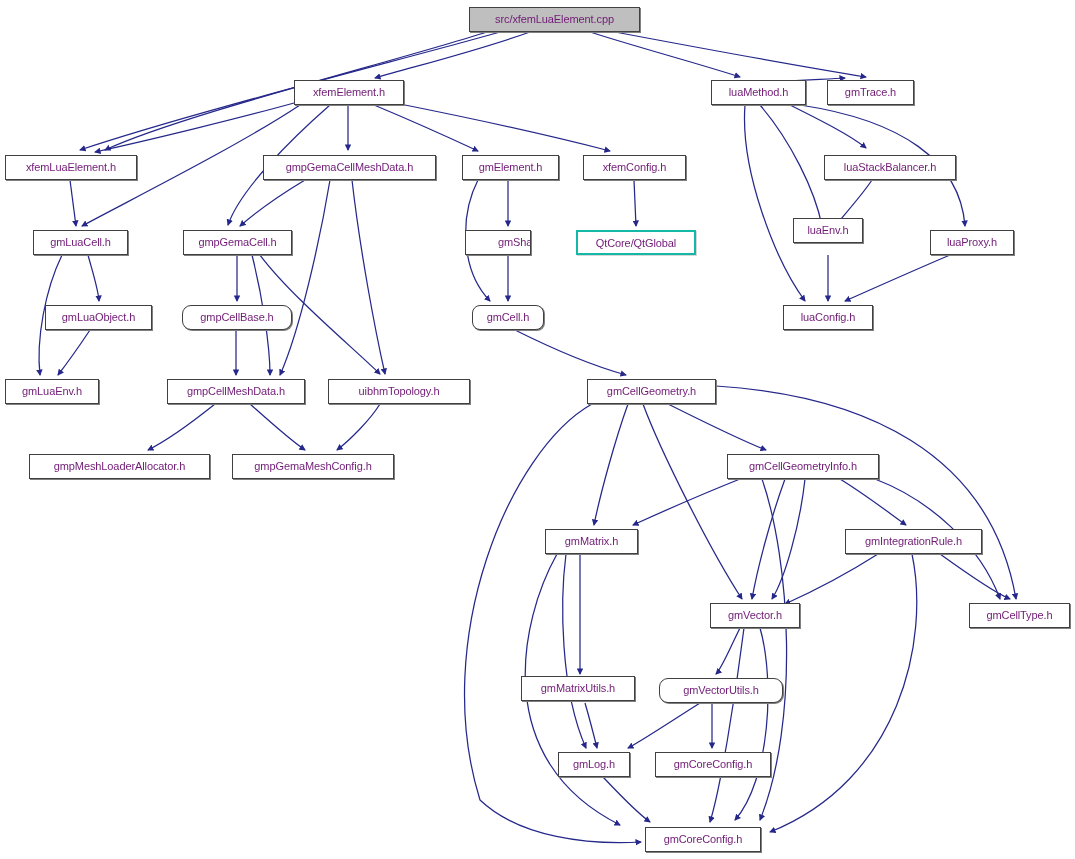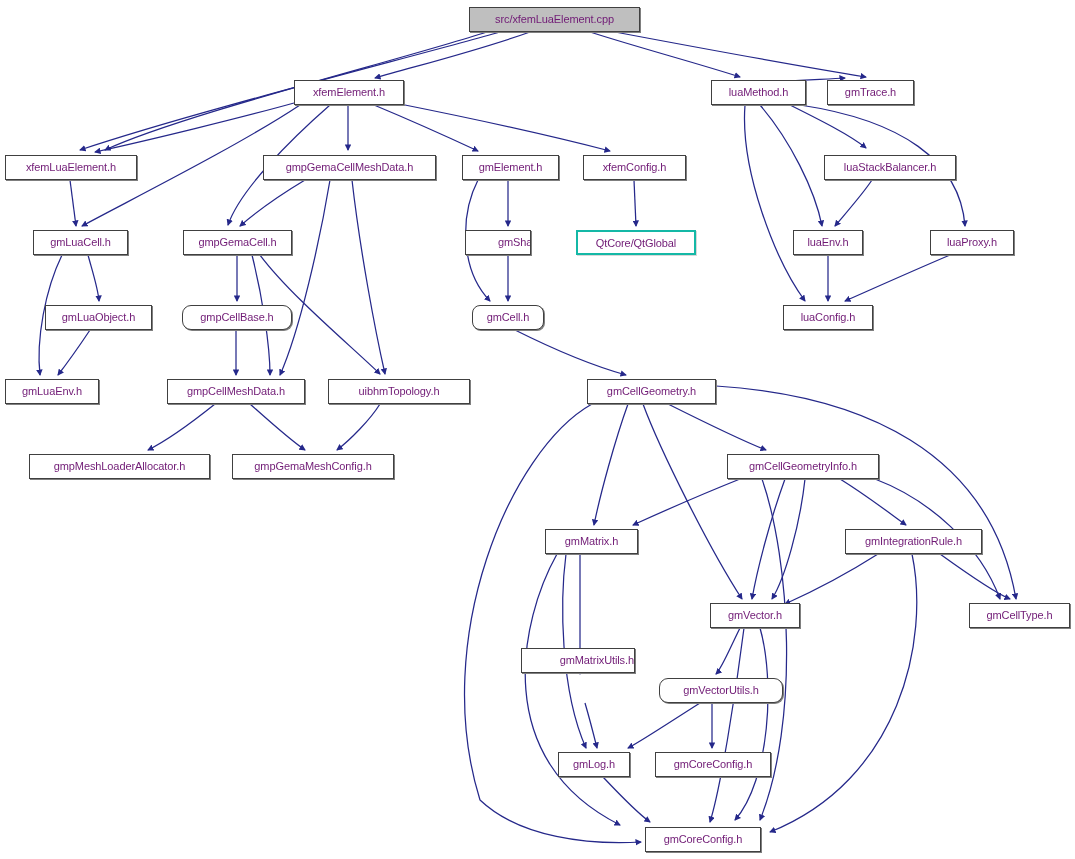--- a/index.html
+++ b/index.html
@@ -131,36 +131,36 @@
       <div class="node" style="left: 827px; top: 80px; width: 87px;">gmTrace.h</div>
       <div class="node" style="left: 5px; top: 155px; width: 132px;">xfemLuaElement.h</div>
       <div class="node" style="left: 263px; top: 155px; width: 173px;">gmpGemaCellMeshData.h</div>
       <div class="node" style="left: 462px; top: 155px; width: 97px;">gmElement.h</div>
       <div class="node" style="left: 583px; top: 155px; width: 103px;">xfemConfig.h</div>
       <div class="node" style="left: 824px; top: 155px; width: 132px;">luaStackBalancer.h</div>
       <div class="node" style="left: 33px; top: 230px; width: 95px;">gmLuaCell.h</div>
       <div class="node" style="left: 183px; top: 230px; width: 109px;">gmpGemaCell.h</div>
       <div class="node" style="left: 465px; top: 230px; width: 66px; padding-left: 32px;">gmShape.h</div>
       <div class="node ext" style="left: 576px; top: 230px; width: 120px;">QtCore/QtGlobal</div>
-      <div class="node" style="left: 793px; top: 230px; width: 70px;">luaEnv.h</div>
+      <div class="node" style="left: 793px; top: 218px; width: 70px;">luaEnv.h</div>
       <div class="node" style="left: 930px; top: 230px; width: 84px;">luaProxy.h</div>
       <div class="node" style="left: 45px; top: 305px; width: 107px;">gmLuaObject.h</div>
       <div class="node" style="left: 182px; top: 305px; width: 110px; border-radius: 9px;">gmpCellBase.h</div>
       <div class="node" style="left: 472px; top: 305px; width: 72px; border-radius: 8px;">gmCell.h</div>
       <div class="node" style="left: 783px; top: 305px; width: 90px;">luaConfig.h</div>
       <div class="node" style="left: 5px; top: 379px; width: 94px;">gmLuaEnv.h</div>
       <div class="node" style="left: 167px; top: 379px; width: 138px;">gmpCellMeshData.h</div>
       <div class="node" style="left: 328px; top: 379px; width: 142px;">uibhmTopology.h</div>
       <div class="node" style="left: 587px; top: 379px; width: 129px;">gmCellGeometry.h</div>
       <div class="node" style="left: 29px; top: 454px; width: 181px;">gmpMeshLoaderAllocator.h</div>
       <div class="node" style="left: 232px; top: 454px; width: 162px;">gmpGemaMeshConfig.h</div>
       <div class="node" style="left: 727px; top: 454px; width: 152px;">gmCellGeometryInfo.h</div>
       <div class="node" style="left: 545px; top: 529px; width: 93px;">gmMatrix.h</div>
       <div class="node" style="left: 845px; top: 529px; width: 137px;">gmIntegrationRule.h</div>
       <div class="node" style="left: 710px; top: 603px; width: 90px;">gmVector.h</div>
       <div class="node" style="left: 969px; top: 603px; width: 101px;">gmCellType.h</div>
-      <div class="node" style="left: 521px; top: 648px; width: 114px; text-align: right;">gmMatrixUtils.h</div>
+      <div class="node" style="left: 521px; top: 676px; width: 114px;">gmMatrixUtils.h</div>
       <div class="node" style="left: 659px; top: 678px; width: 124px; border-radius: 9px;">gmVectorUtils.h</div>
       <div class="node" style="left: 558px; top: 752px; width: 72px;">gmLog.h</div>
       <div class="node" style="left: 655px; top: 752px; width: 116px;">gmCoreConfig.h</div>
       <div class="node" style="left: 645px; top: 827px; width: 116px;">gmCoreConfig.h</div>
     </div>
 </div>
 
 </body></html>

